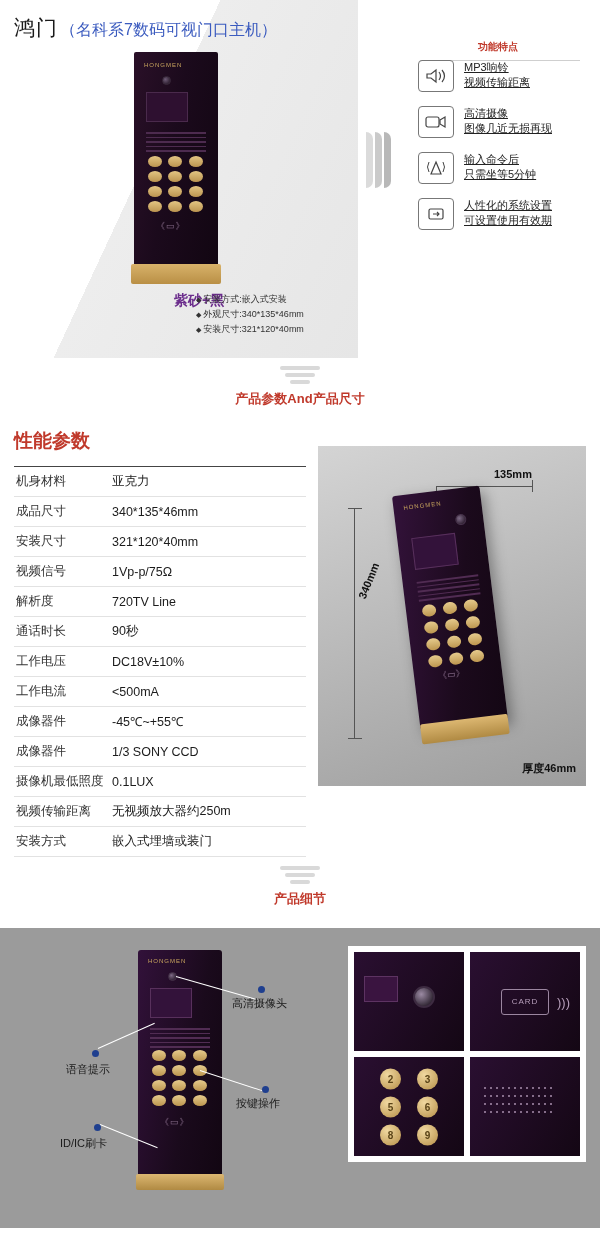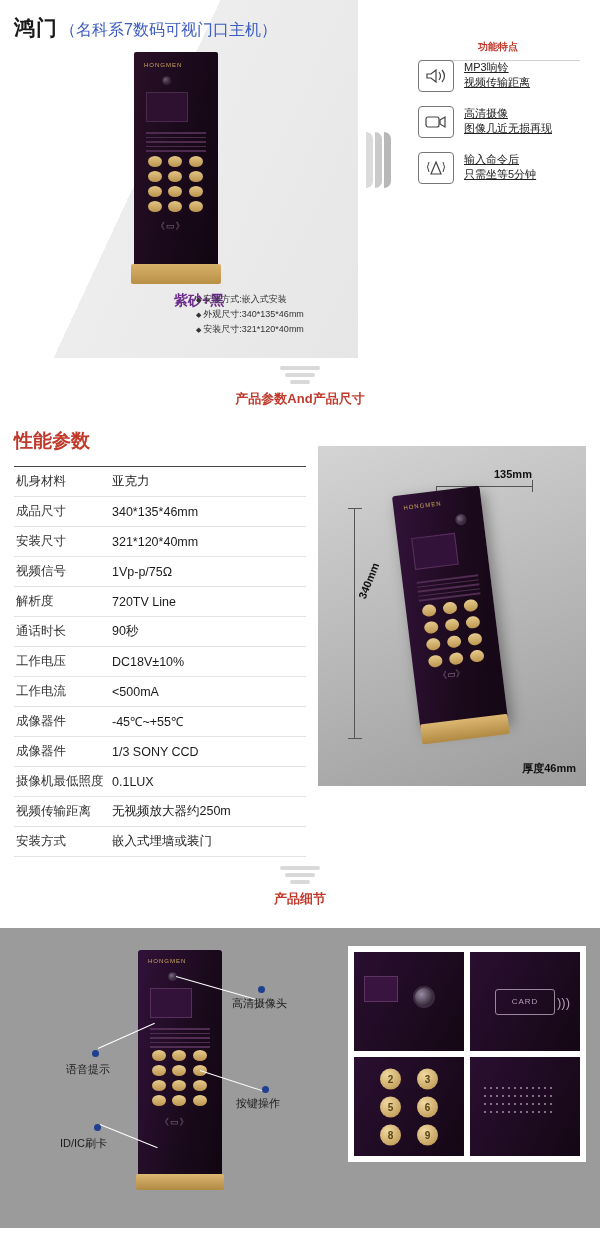--- a/index.html
+++ b/index.html
@@ -11,21 +11,21 @@
   }
 
   
   .hero { position:relative; width:600px; height:358px; background:#ffffff; }
   .hero-bg-white {
     position:absolute; left:0; top:0; width:358px; height:358px;
     background:linear-gradient(115deg,#ffffff 0%,#ffffff 42%,#ededed 42%,#e6e6e6 100%);
   }
   .title-bar { position:absolute; left:14px; top:14px; display:flex; align-items:baseline; }
   .brand {
-    font-size:21px; font-weight:bold; color:#1a1a1a; letter-spacing:1px;
+    font-size:21px; font-weight:normal; color:#1a1a1a; letter-spacing:1px;
   }
   .title-paren { font-size:16px; color:#3b5bbf; margin-left:2px; letter-spacing:0px;}
 
   
   .dev-hero { position:absolute; left:134px; top:52px; width:84px; height:232px; }
   .dev-body {
     position:absolute; left:0; top:0; width:84px; height:215px;
     background:linear-gradient(100deg,#2a1028 0%,#1b0a1c 45%,#120612 100%);
     border-radius:2px;
   }
@@ -142,21 +142,21 @@
 
   .grid-photos { position:absolute; left:348px; top:18px; width:238px; height:216px;
                  background:#ffffff; padding:6px;
                  display:grid; grid-template-columns:1fr 1fr; grid-template-rows:1fr 1fr; gap:6px;}
   .gp { position:relative; background:linear-gradient(120deg,#2a0f31,#140714); overflow:hidden;}
   .gp .lens { position:absolute; left:54%; top:34%; width:22px; height:22px; border-radius:50%;
               background:radial-gradient(circle at 35% 35%,#9b8aa3,#0d050e); border:2px solid #3d2b41;}
   .gp .scr { position:absolute; left:10px; top:24px; width:34px; height:26px;
              background:#3a1440; border:1px solid #5d3362;}
   .gp .cardbox { position:absolute; left:50%; top:50%; transform:translate(-50%,-50%);
-                 width:60px; height:26px; border:1px solid #9b86a0; border-radius:3px;
+                 width:48px; height:26px; border:1px solid #9b86a0; border-radius:3px;
                  color:#b79fbb; font-size:8px; display:flex; align-items:center; justify-content:center;
                  letter-spacing:1px;}
   .gp .waves { position:absolute; right:10px; top:50%; transform:translateY(-50%); color:#b79fbb;
                font-size:13px;}
   .gp .keys4 { position:absolute; left:50%; top:50%; transform:translate(-50%,-50%);
                display:grid; grid-template-columns:repeat(2,1fr); gap:7px 16px;}
   .gp .keys4 b { display:flex; align-items:center; justify-content:center;
                  width:21px; height:21px; border-radius:50%;
                  background:radial-gradient(circle at 35% 30%,#f0d8a0,#b68f48);
                  color:#5a4418; font-size:10px; font-weight:bold; }
@@ -257,20 +257,32 @@
           <path d="M5 3 q-3 5 0 10" fill="none" stroke="#444" stroke-width="1"></path>
           <path d="M19 3 q3 5 0 10" fill="none" stroke="#444" stroke-width="1"></path>
         </svg>
       </div>
       <div class="feat-txt">
         <div>输入命令后</div>
         <div>只需坐等5分钟</div>
       </div>
     </div>
 
+    <div class="feat-item">
+      <div class="feat-ico">
+        <svg width="20" height="16" viewBox="0 0 20 16">
+          <rect x="3" y="3" width="14" height="10" rx="1.5" fill="none" stroke="#444" stroke-width="1.2"></rect>
+          <path d="M7 8 h6 M11 6 l2 2 -2 2" fill="none" stroke="#444" stroke-width="1.1"></path>
+        </svg>
+      </div>
+      <div class="feat-txt">
+        <div>人性化的系统设置</div>
+        <div>可设置使用有效期</div>
+      </div>
+    </div>
 
   </div>
 </div>
 
 <div class="divider">
   <div class="chev">
       <i></i>
       <i></i>
       <i></i>
     </div>

